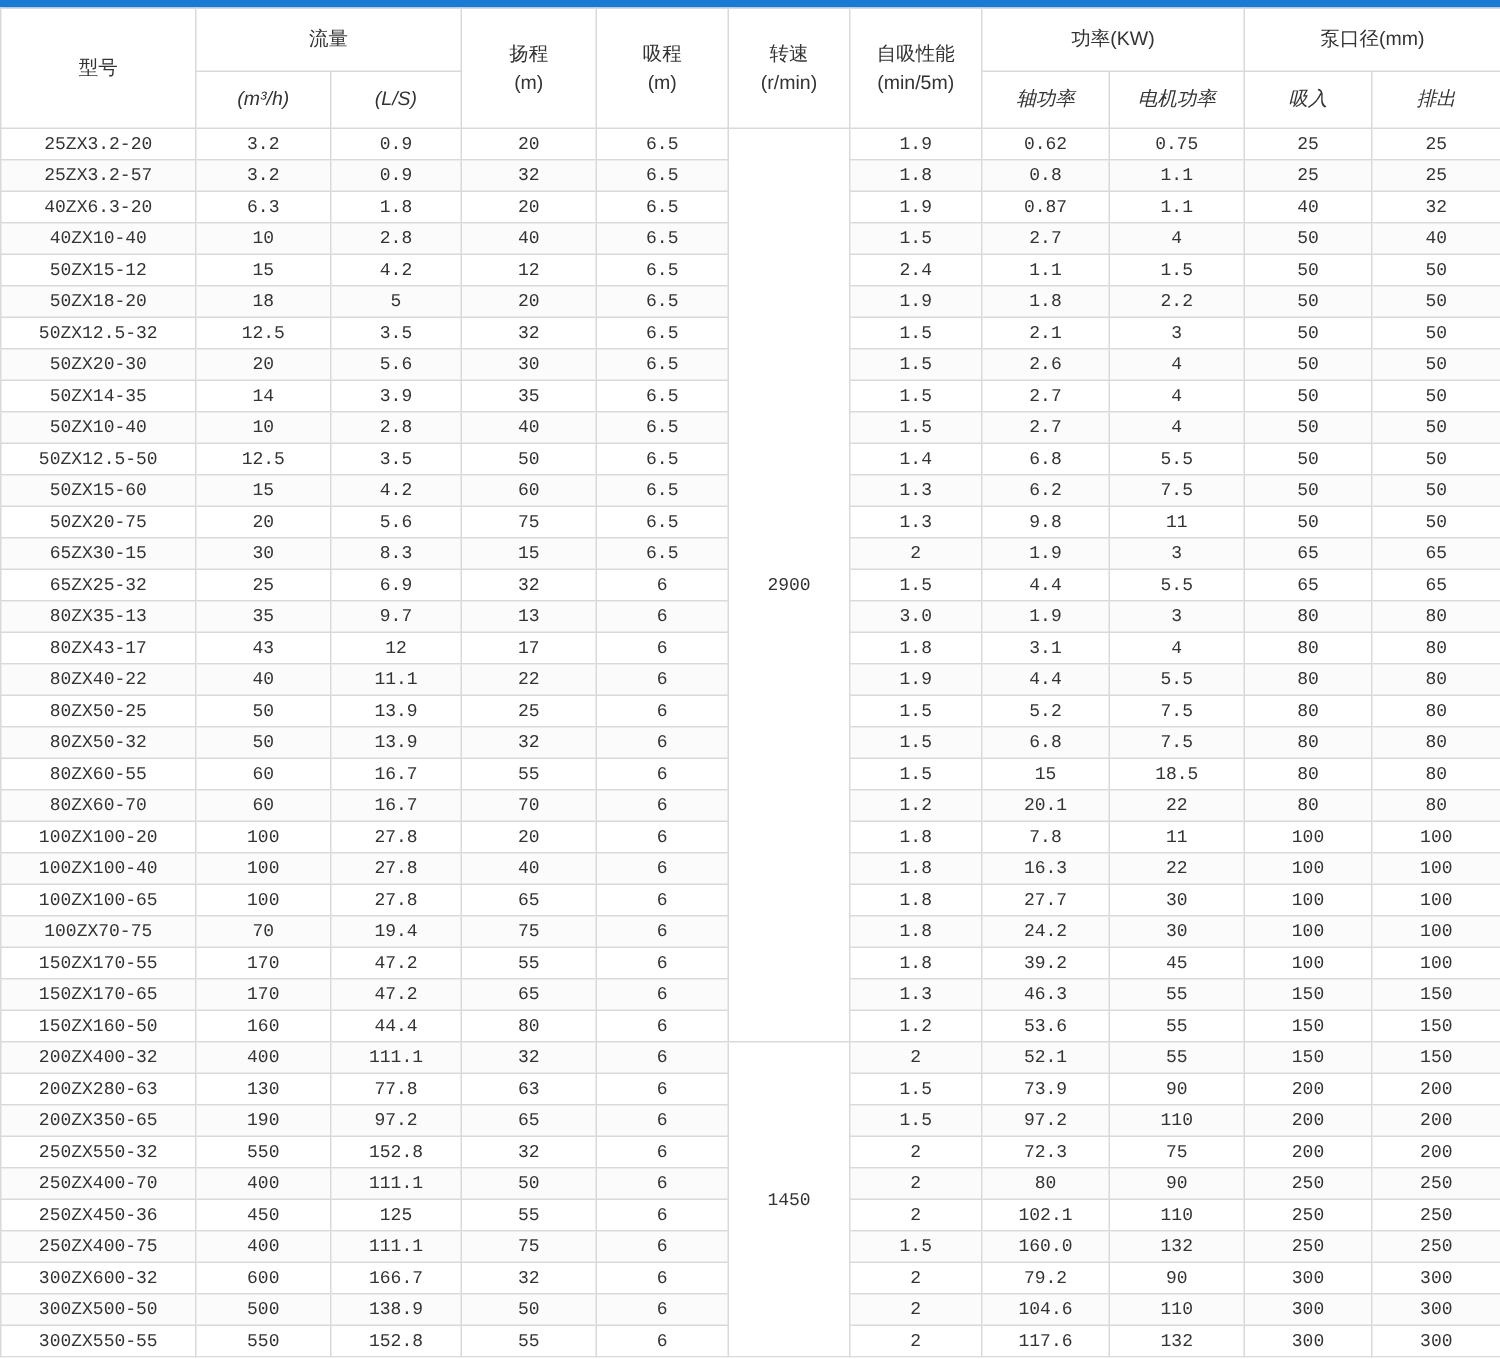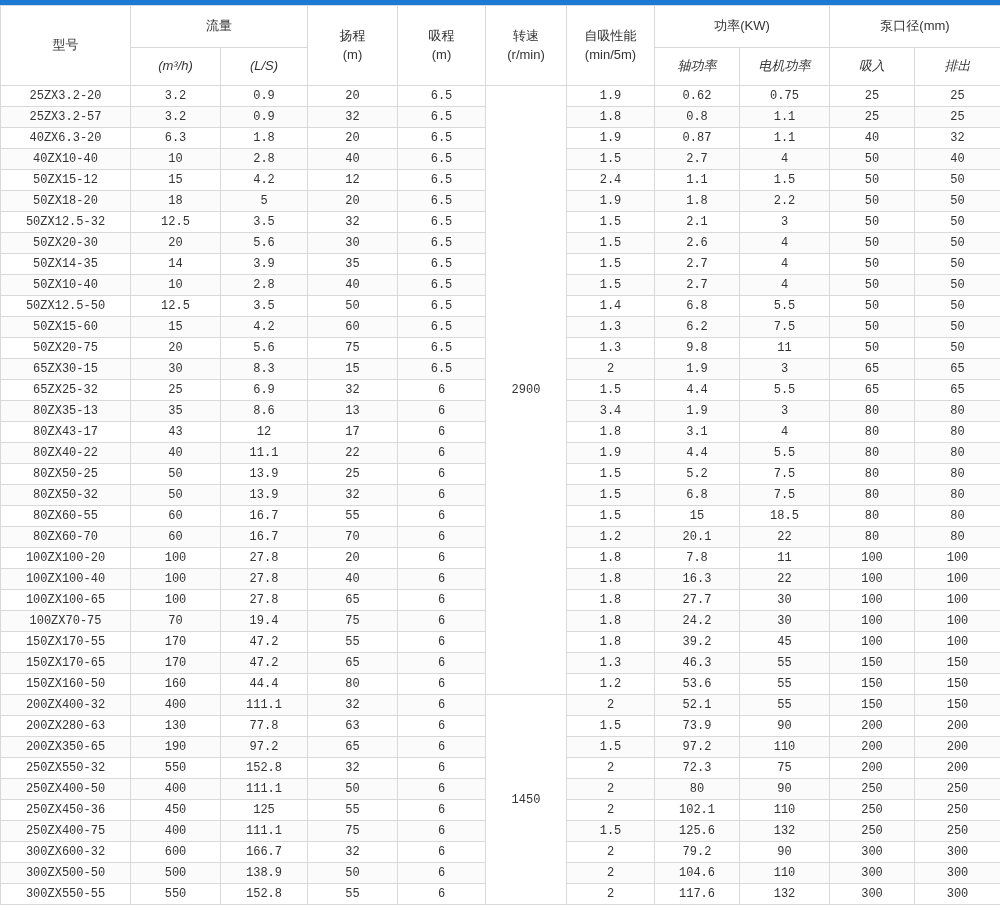--- a/index.html
+++ b/index.html
@@ -265,24 +265,24 @@
         <td>6</td>
         <td>1.5</td>
         <td>4.4</td>
         <td>5.5</td>
         <td>65</td>
         <td>65</td>
       </tr>
       <tr>
         <td>80ZX35-13</td>
         <td>35</td>
-        <td>8.6</td>
+        <td>9.7</td>
         <td>13</td>
         <td>6</td>
-        <td>3.4</td>
+        <td>3.0</td>
         <td>1.9</td>
         <td>3</td>
         <td>80</td>
         <td>80</td>
       </tr>
       <tr>
         <td>80ZX43-17</td>
         <td>43</td>
         <td>12</td>
         <td>17</td>
@@ -480,21 +480,21 @@
         <td>152.8</td>
         <td>32</td>
         <td>6</td>
         <td>2</td>
         <td>72.3</td>
         <td>75</td>
         <td>200</td>
         <td>200</td>
       </tr>
       <tr>
-        <td>250ZX400-50</td>
+        <td>250ZX400-70</td>
         <td>400</td>
         <td>111.1</td>
         <td>50</td>
         <td>6</td>
         <td>2</td>
         <td>80</td>
         <td>90</td>
         <td>250</td>
         <td>250</td>
       </tr>
@@ -510,21 +510,21 @@
         <td>250</td>
         <td>250</td>
       </tr>
       <tr>
         <td>250ZX400-75</td>
         <td>400</td>
         <td>111.1</td>
         <td>75</td>
         <td>6</td>
         <td>1.5</td>
-        <td>125.6</td>
+        <td>160.0</td>
         <td>132</td>
         <td>250</td>
         <td>250</td>
       </tr>
       <tr>
         <td>300ZX600-32</td>
         <td>600</td>
         <td>166.7</td>
         <td>32</td>
         <td>6</td>

